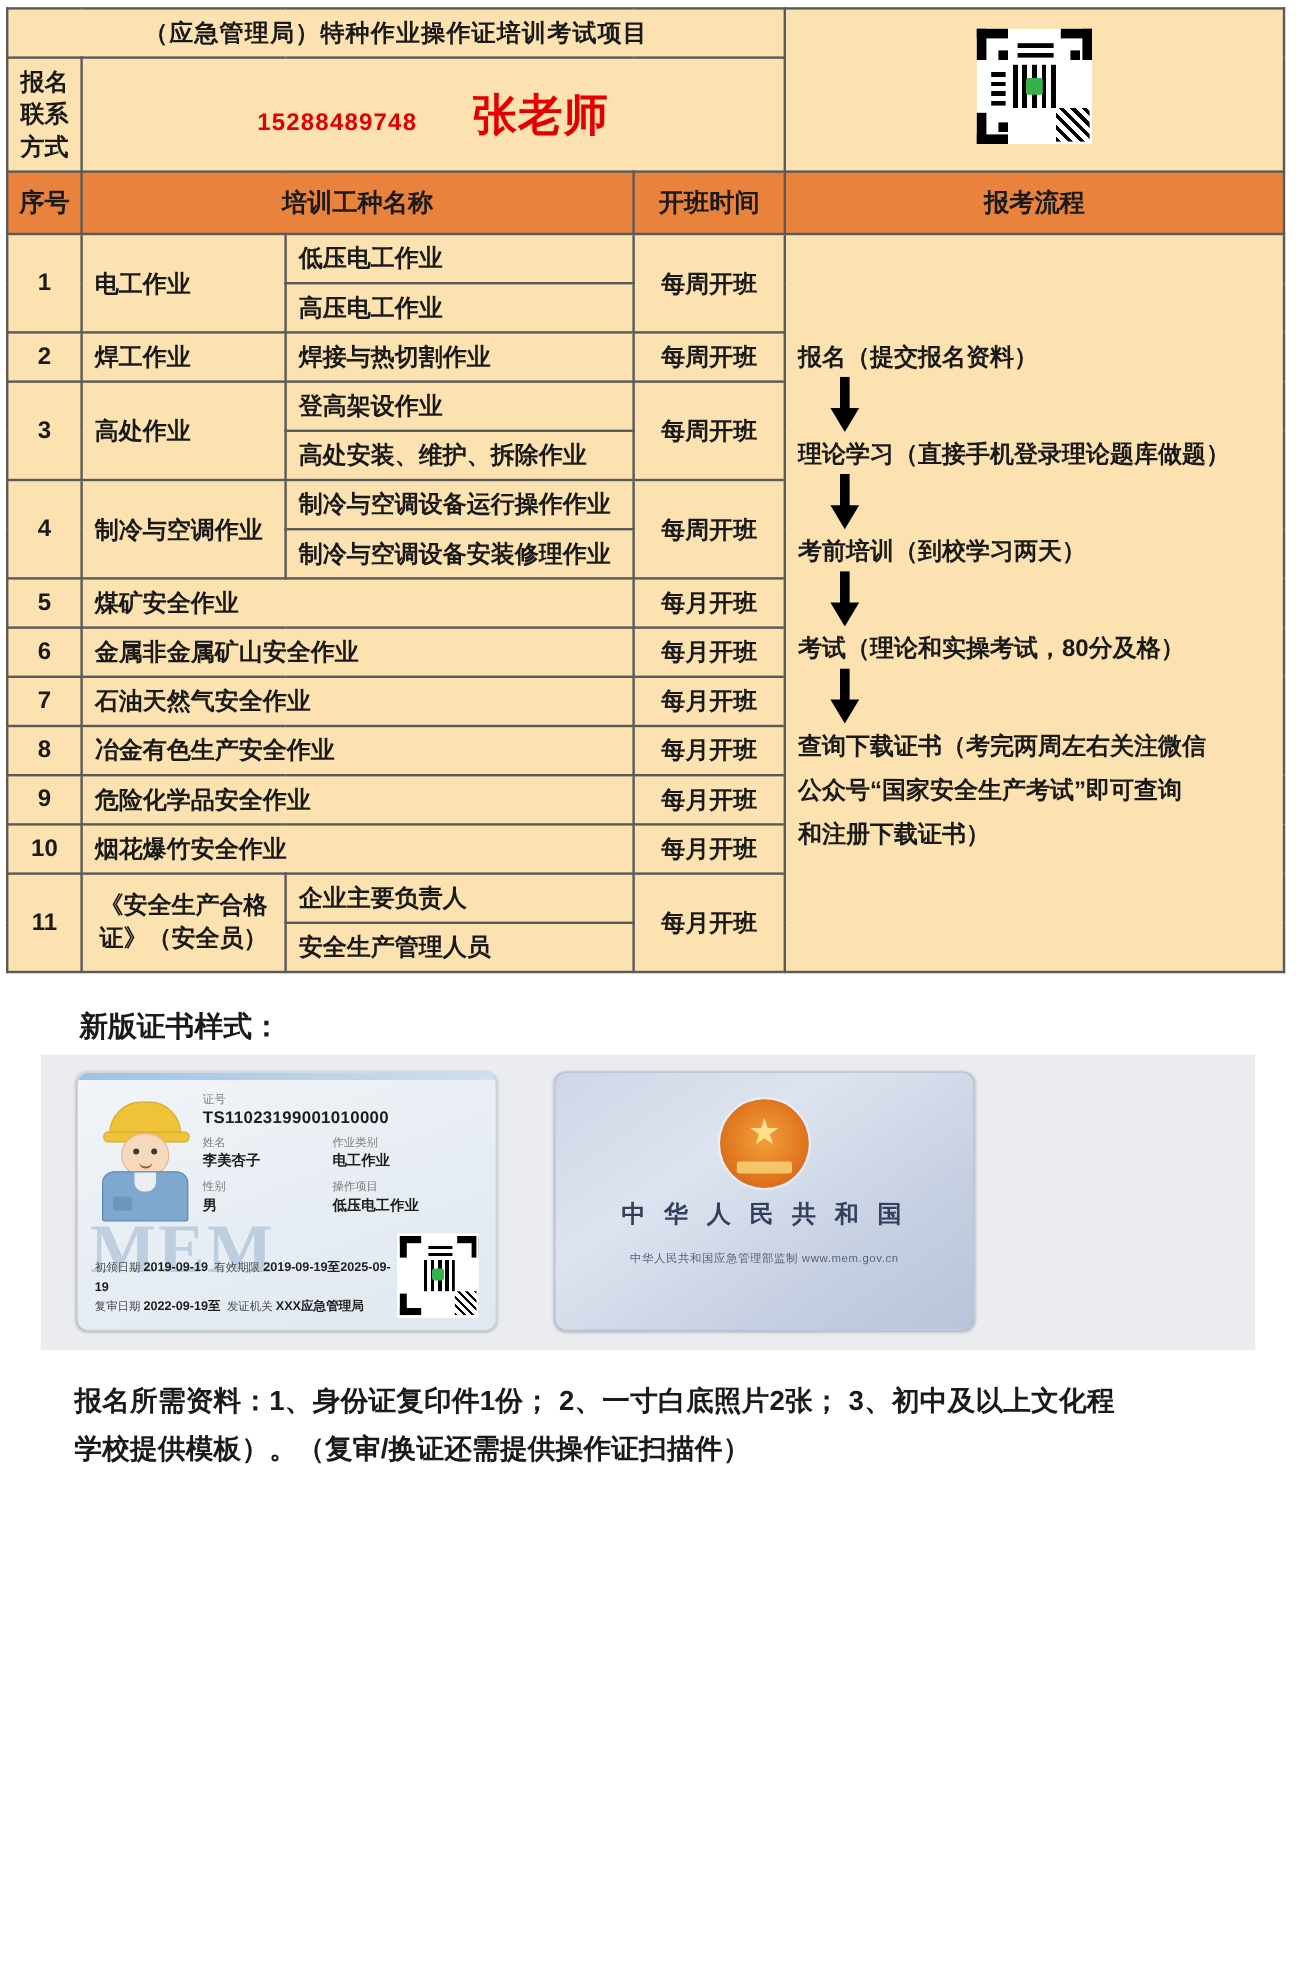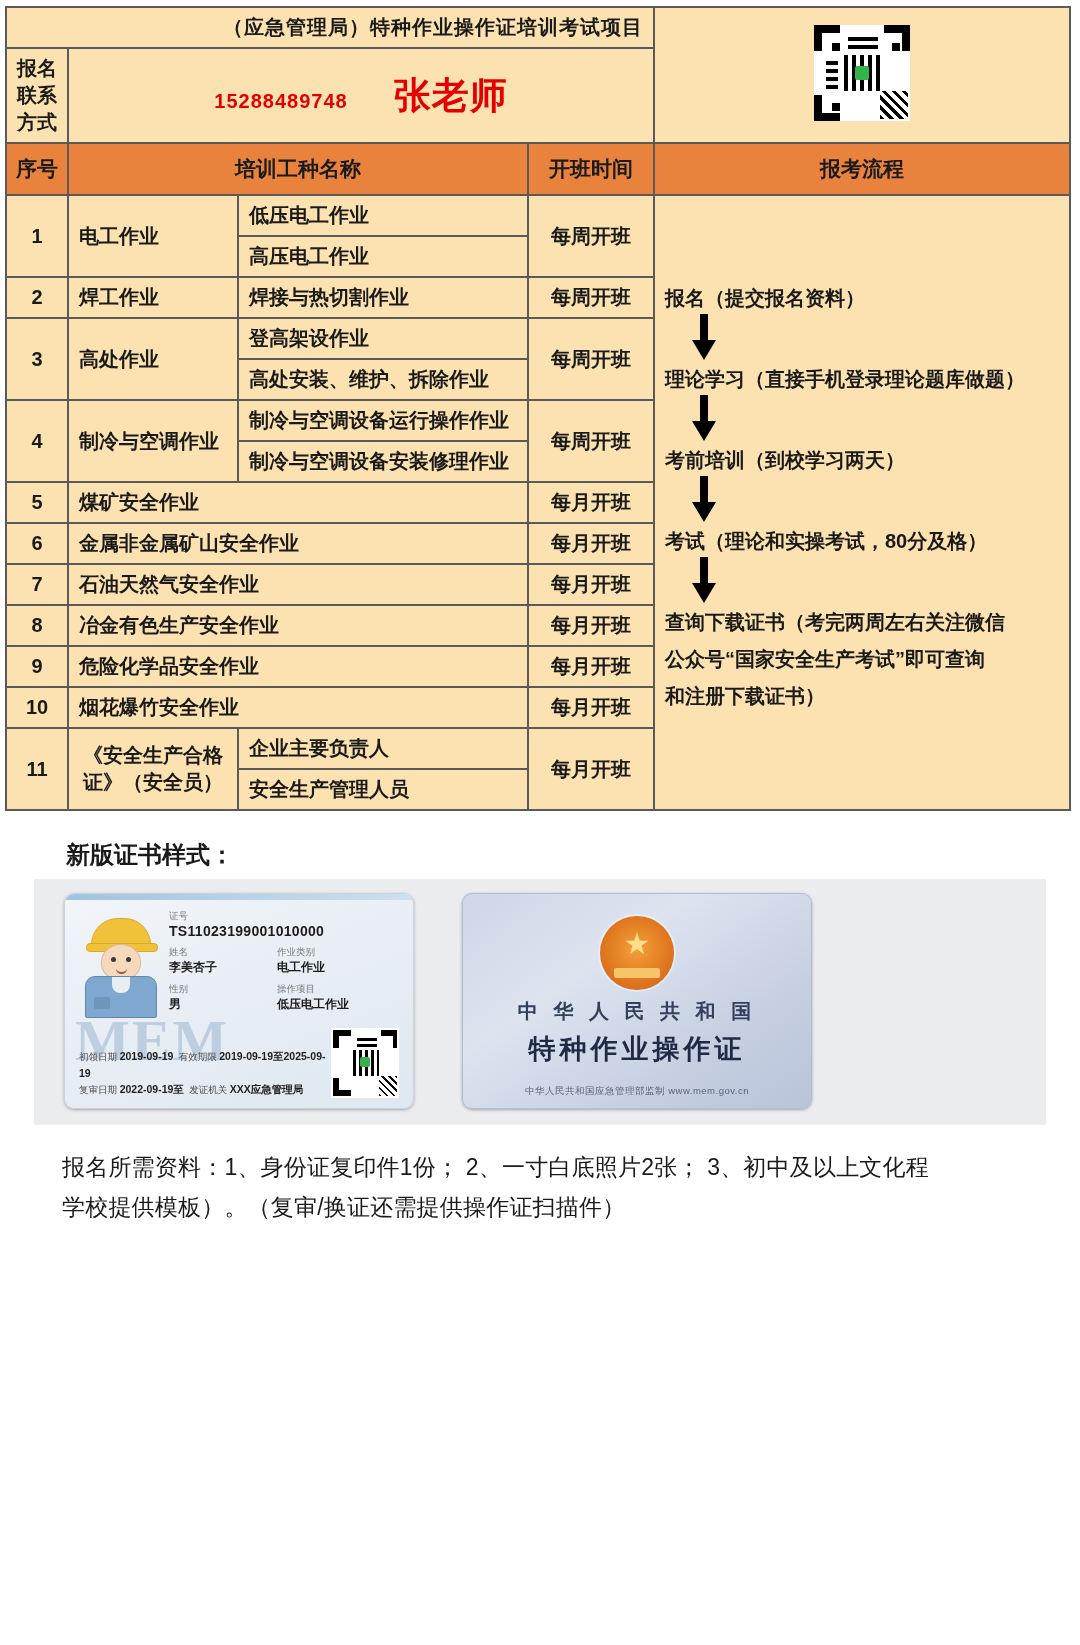--- a/index.html
+++ b/index.html
@@ -22,21 +22,21 @@
   }
   .poster td{
     border:2px solid #5a5a5a;
     background:#fbe2b0;
     vertical-align:middle;
     font-size:20px;
     font-weight:bold;
     padding:6px 10px;
   }
   .title-cell{
-    text-align:right;
+    text-align:center;
     font-size:27px;
     font-weight:bold;
     letter-spacing:1px;
     padding:12px 6px;
     background:#fbe2b0;
     font-family:Liberation Mono, monospace;
   }
   .qr-cell{
     background:#fbe2b0;
     text-align:center;
@@ -206,21 +206,21 @@
     background:#f6c56a;border-radius:2px;
   }
   .cb-line1{font-size:20px;letter-spacing:5px;color:#33405c;font-weight:bold;}
   .cb-line2{font-size:27px;letter-spacing:4px;color:#1f2a44;font-weight:bold;margin-top:6px;}
   .cb-line3{font-size:9.5px;color:#5a6478;margin-top:18px;letter-spacing:.5px;}
 
   
   .notes{
     margin:22px 38px 0 62px;
     font-size:23px;
-    font-weight:normal;
+    font-weight:bold;
     line-height:1.75;
     letter-spacing:.2px;
   }
   .notes p{margin:0;}
 </style>
 </head>
 <body>
 
 <div class="page">
 
@@ -432,21 +432,20 @@
           </div>
           <div class="qr-small">
               <span class="center-dot"></span>
             </div>
         </div>
       </div>
 
       <div class="card card-back">
         <div class="emblem"></div>
         <div class="cb-line1">中 华 人 民 共 和 国</div>
-        <div class="cb-line2">特种作业操作证</div>
         <div class="cb-line3">中华人民共和国应急管理部监制  www.mem.gov.cn</div>
       </div>
 
     </div>
   </div>
 
   <div class="notes">
     <p>报名所需资料：1、身份证复印件1份； 2、一寸白底照片2张； 3、初中及以上文化程</p>
     <p>学校提供模板）。（复审/换证还需提供操作证扫描件）</p>
   </div>

